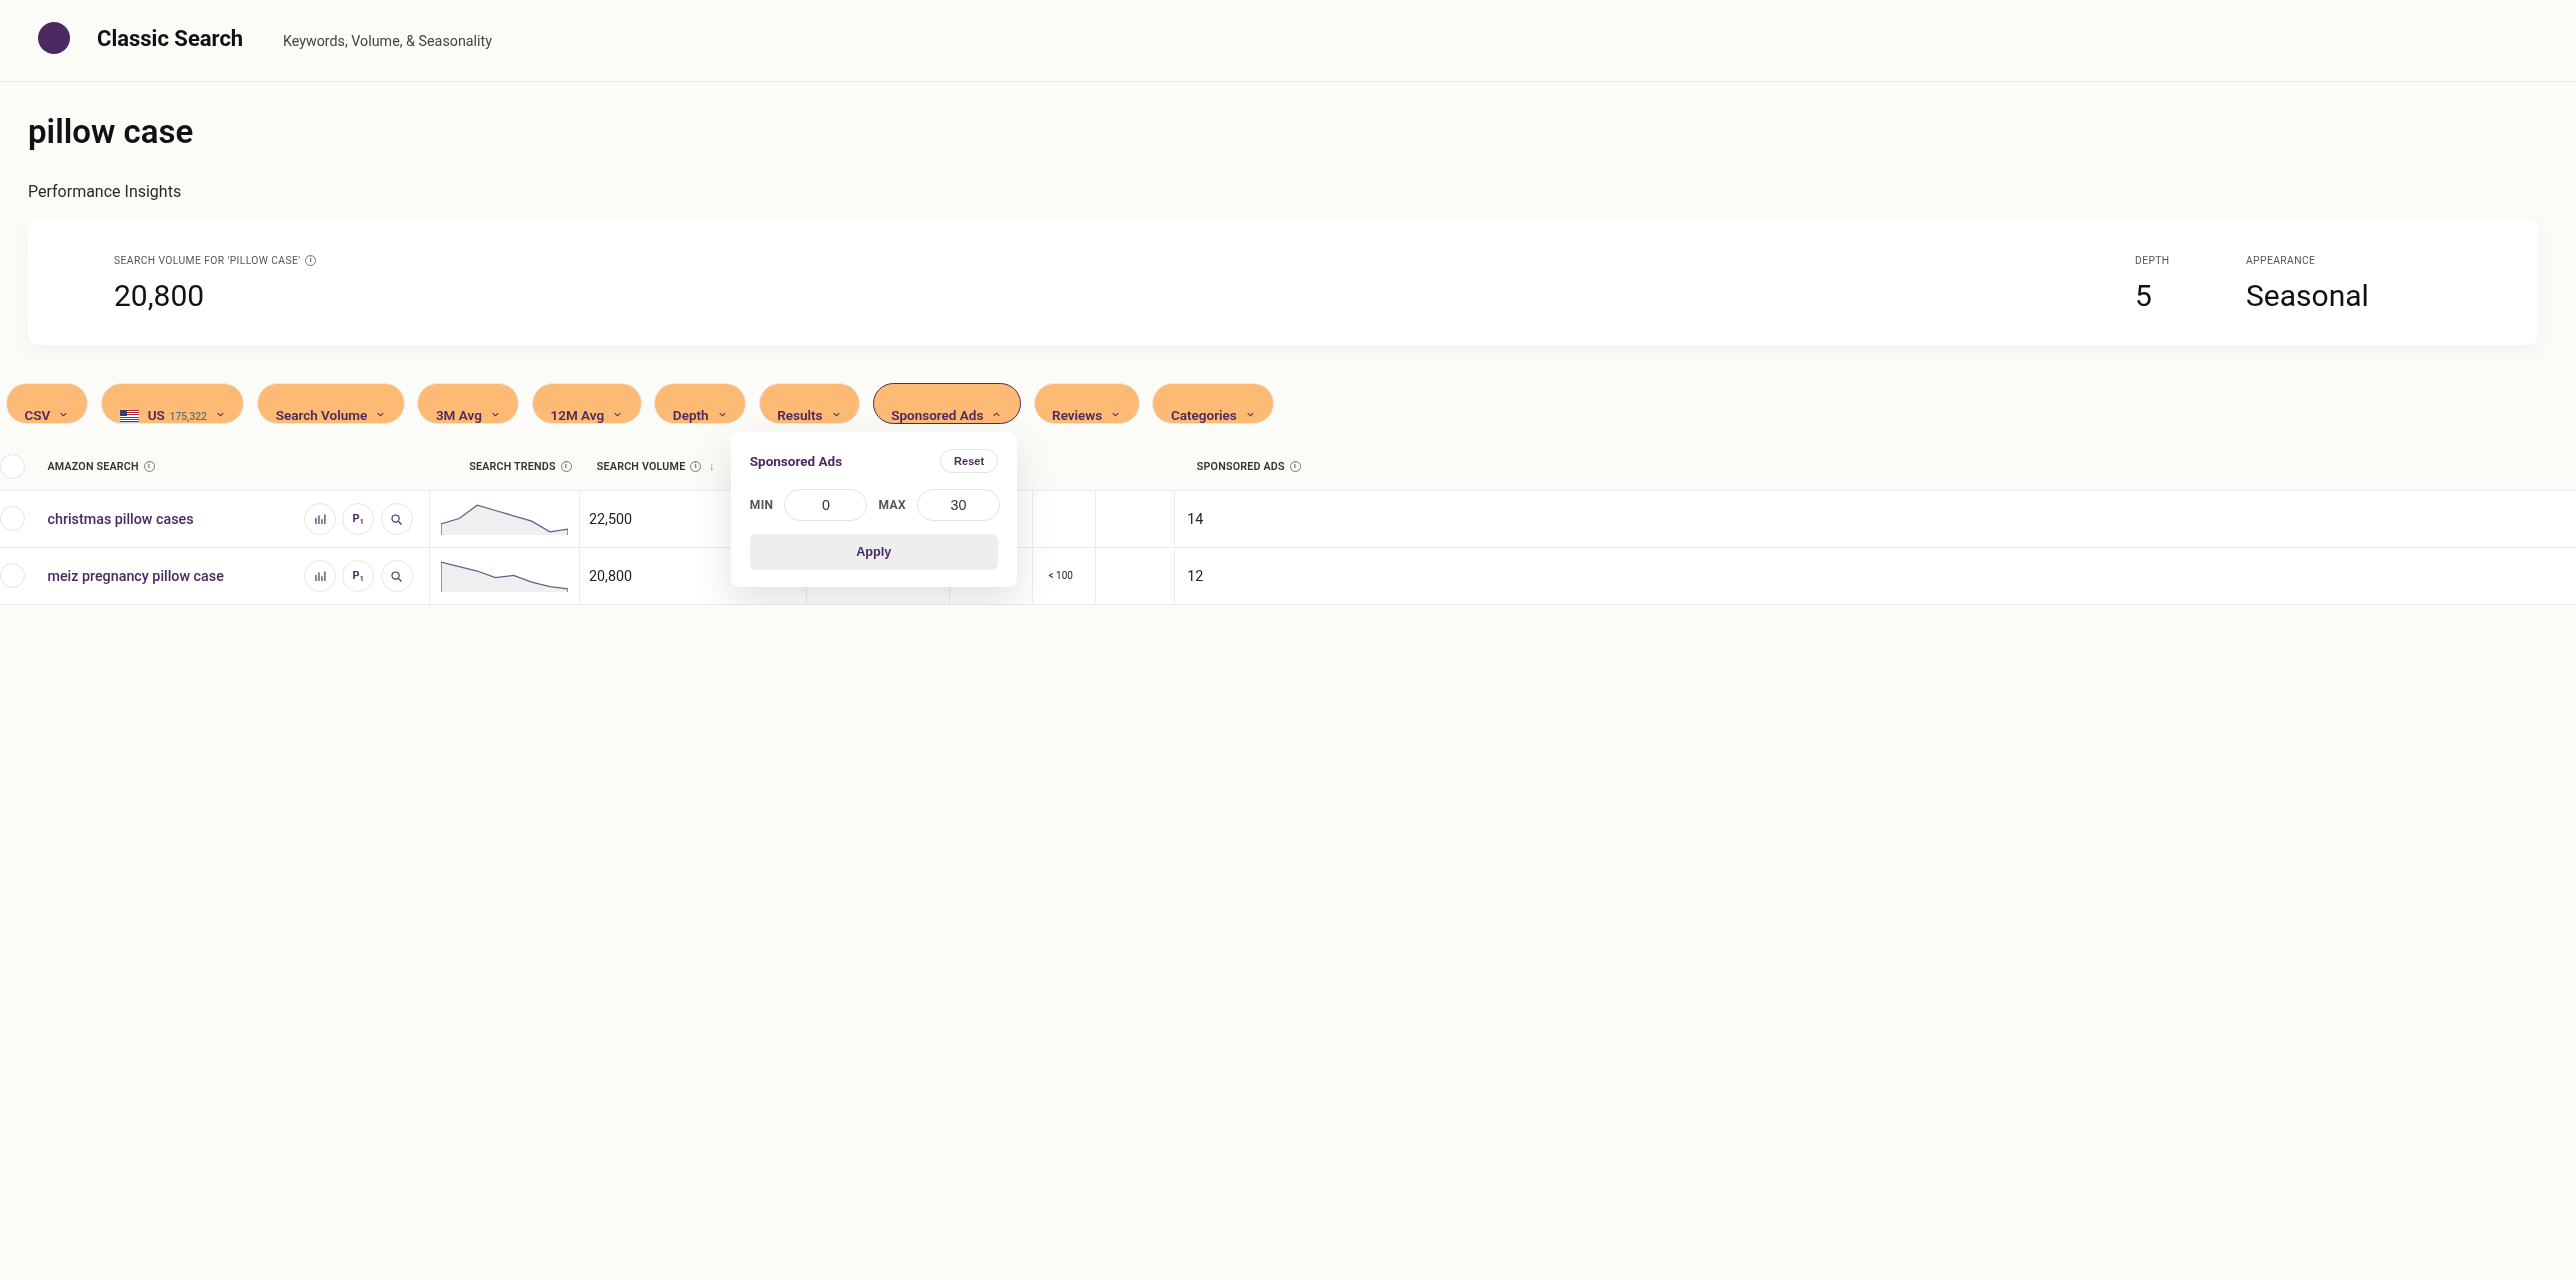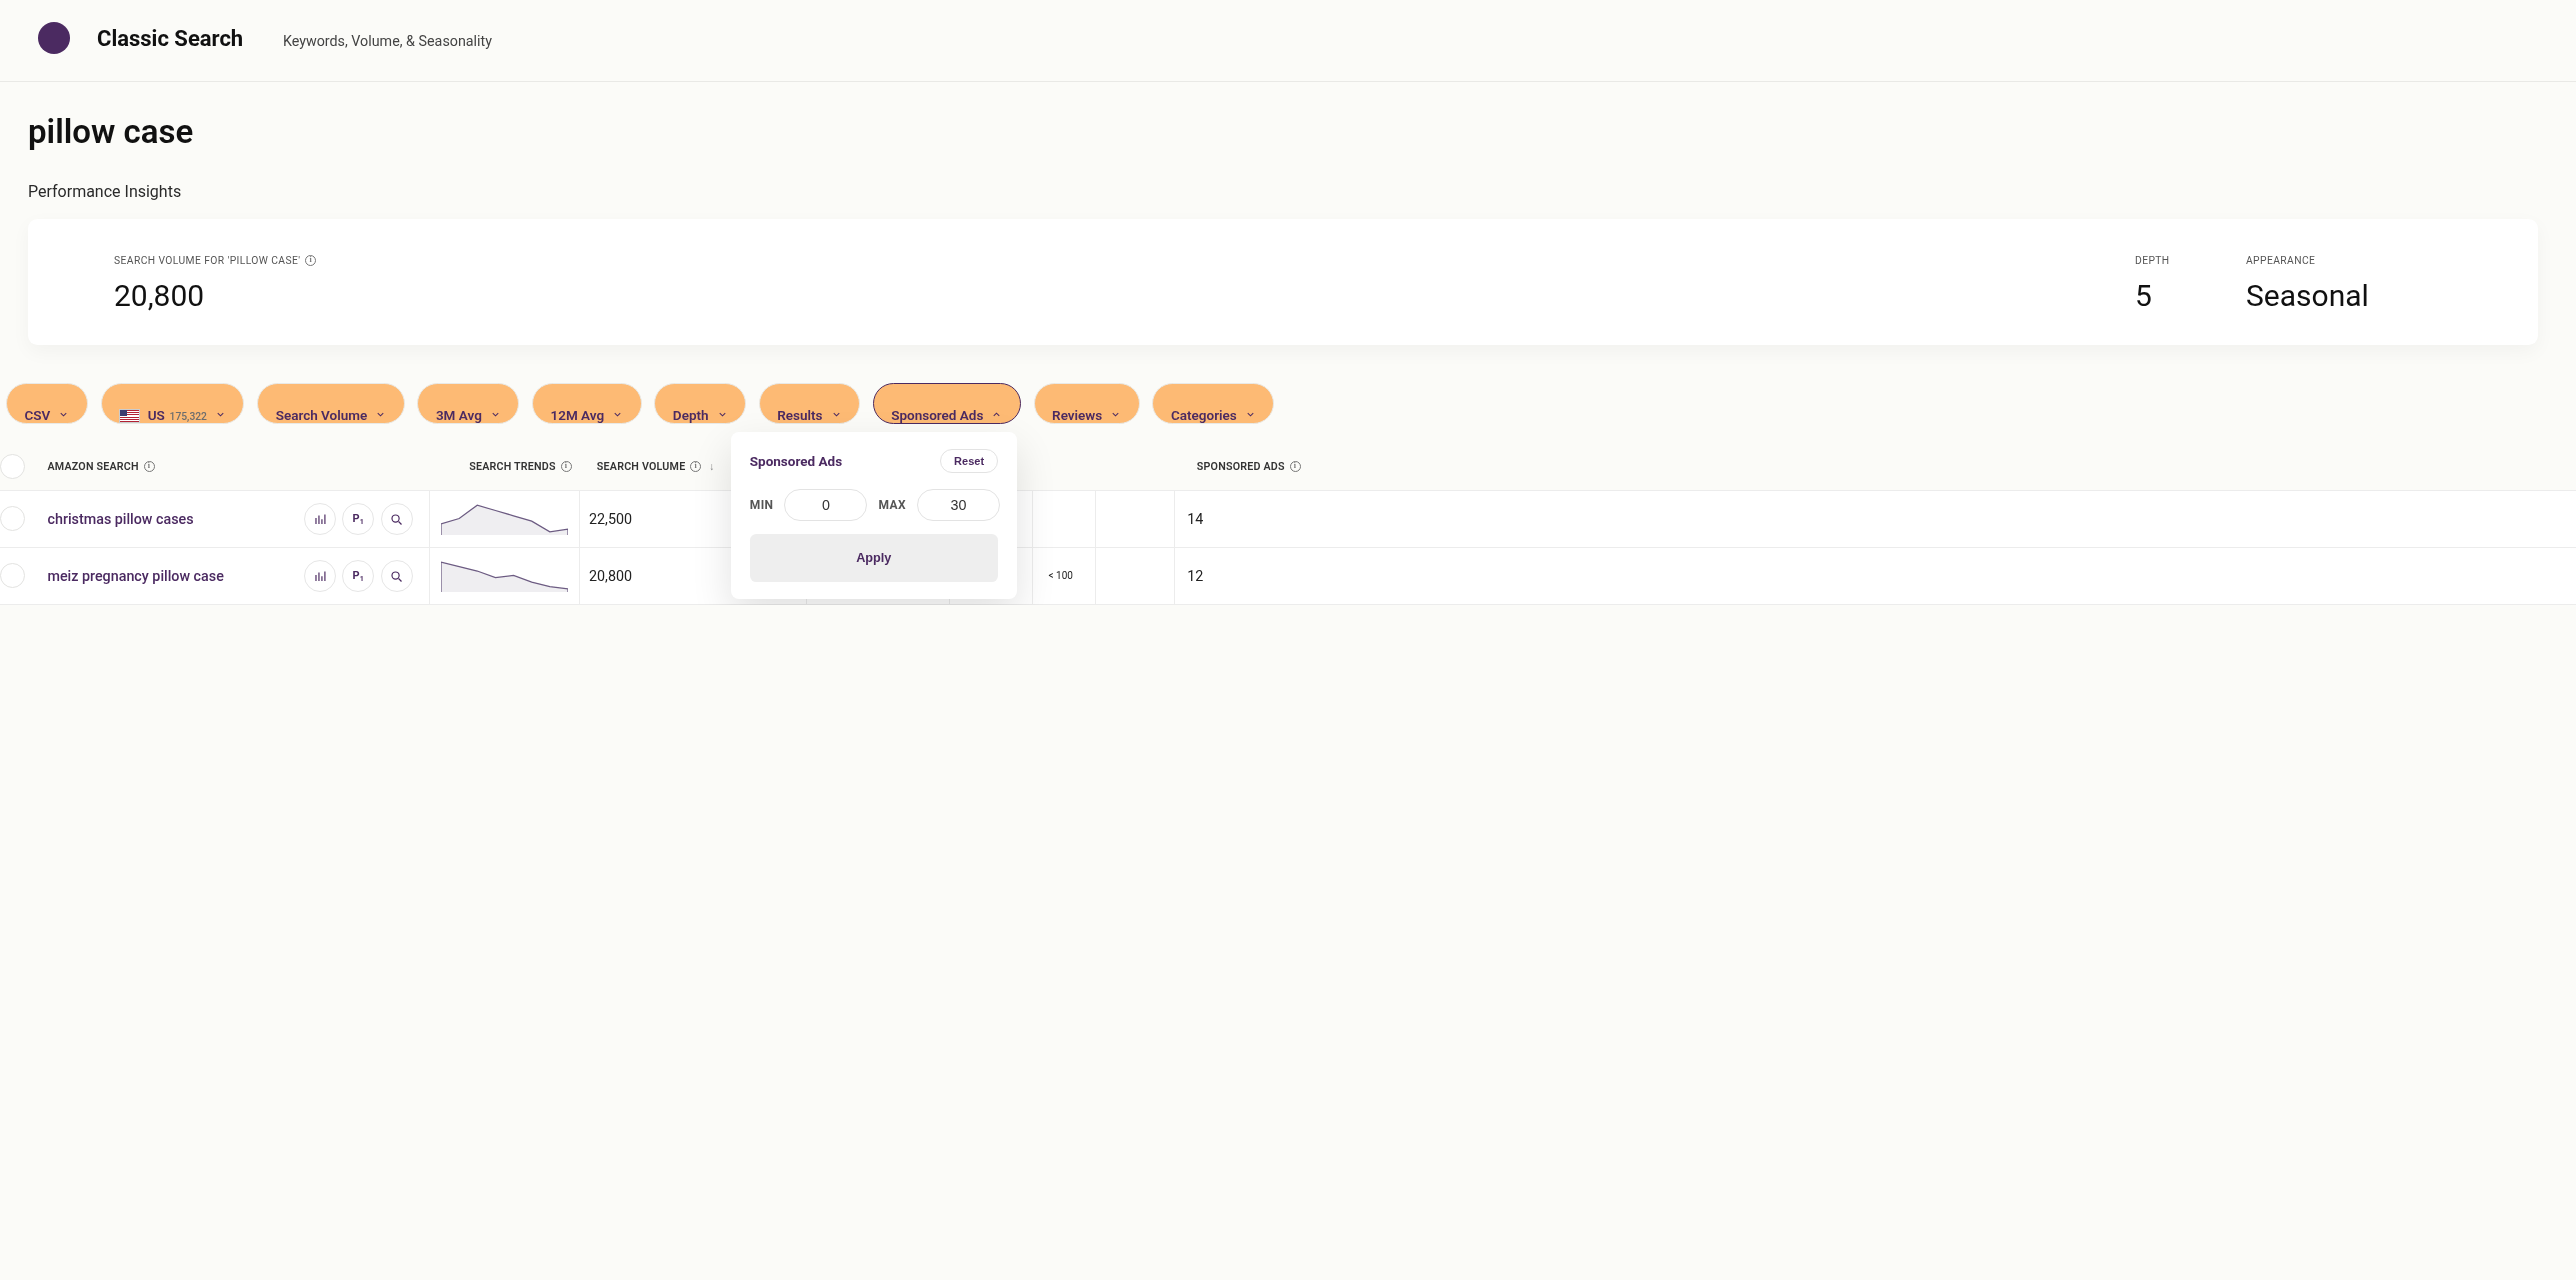--- a/index.html
+++ b/index.html
@@ -162,21 +162,21 @@
     width: 83px;
     text-align: center;
     font-size: 14.3px;
     color: #333;
   }
   .apply-btn {
     width: 100%;
     background: #eee;
     border: none;
     border-radius: 6.3px;
-    height: 48px;
+    height: 36px;
     font-size: 12.7px;
     font-weight: 700;
     color: #4b2a61;
   }
 
   .table-wrap { margin-left: -38px; margin-right: -38px; }
   .table-header-row, .table-row {
     display: grid;
     grid-template-columns: 48px 381px 151px 143px 83px 143px 83px 63px 79px 135px;
     align-items: center;

